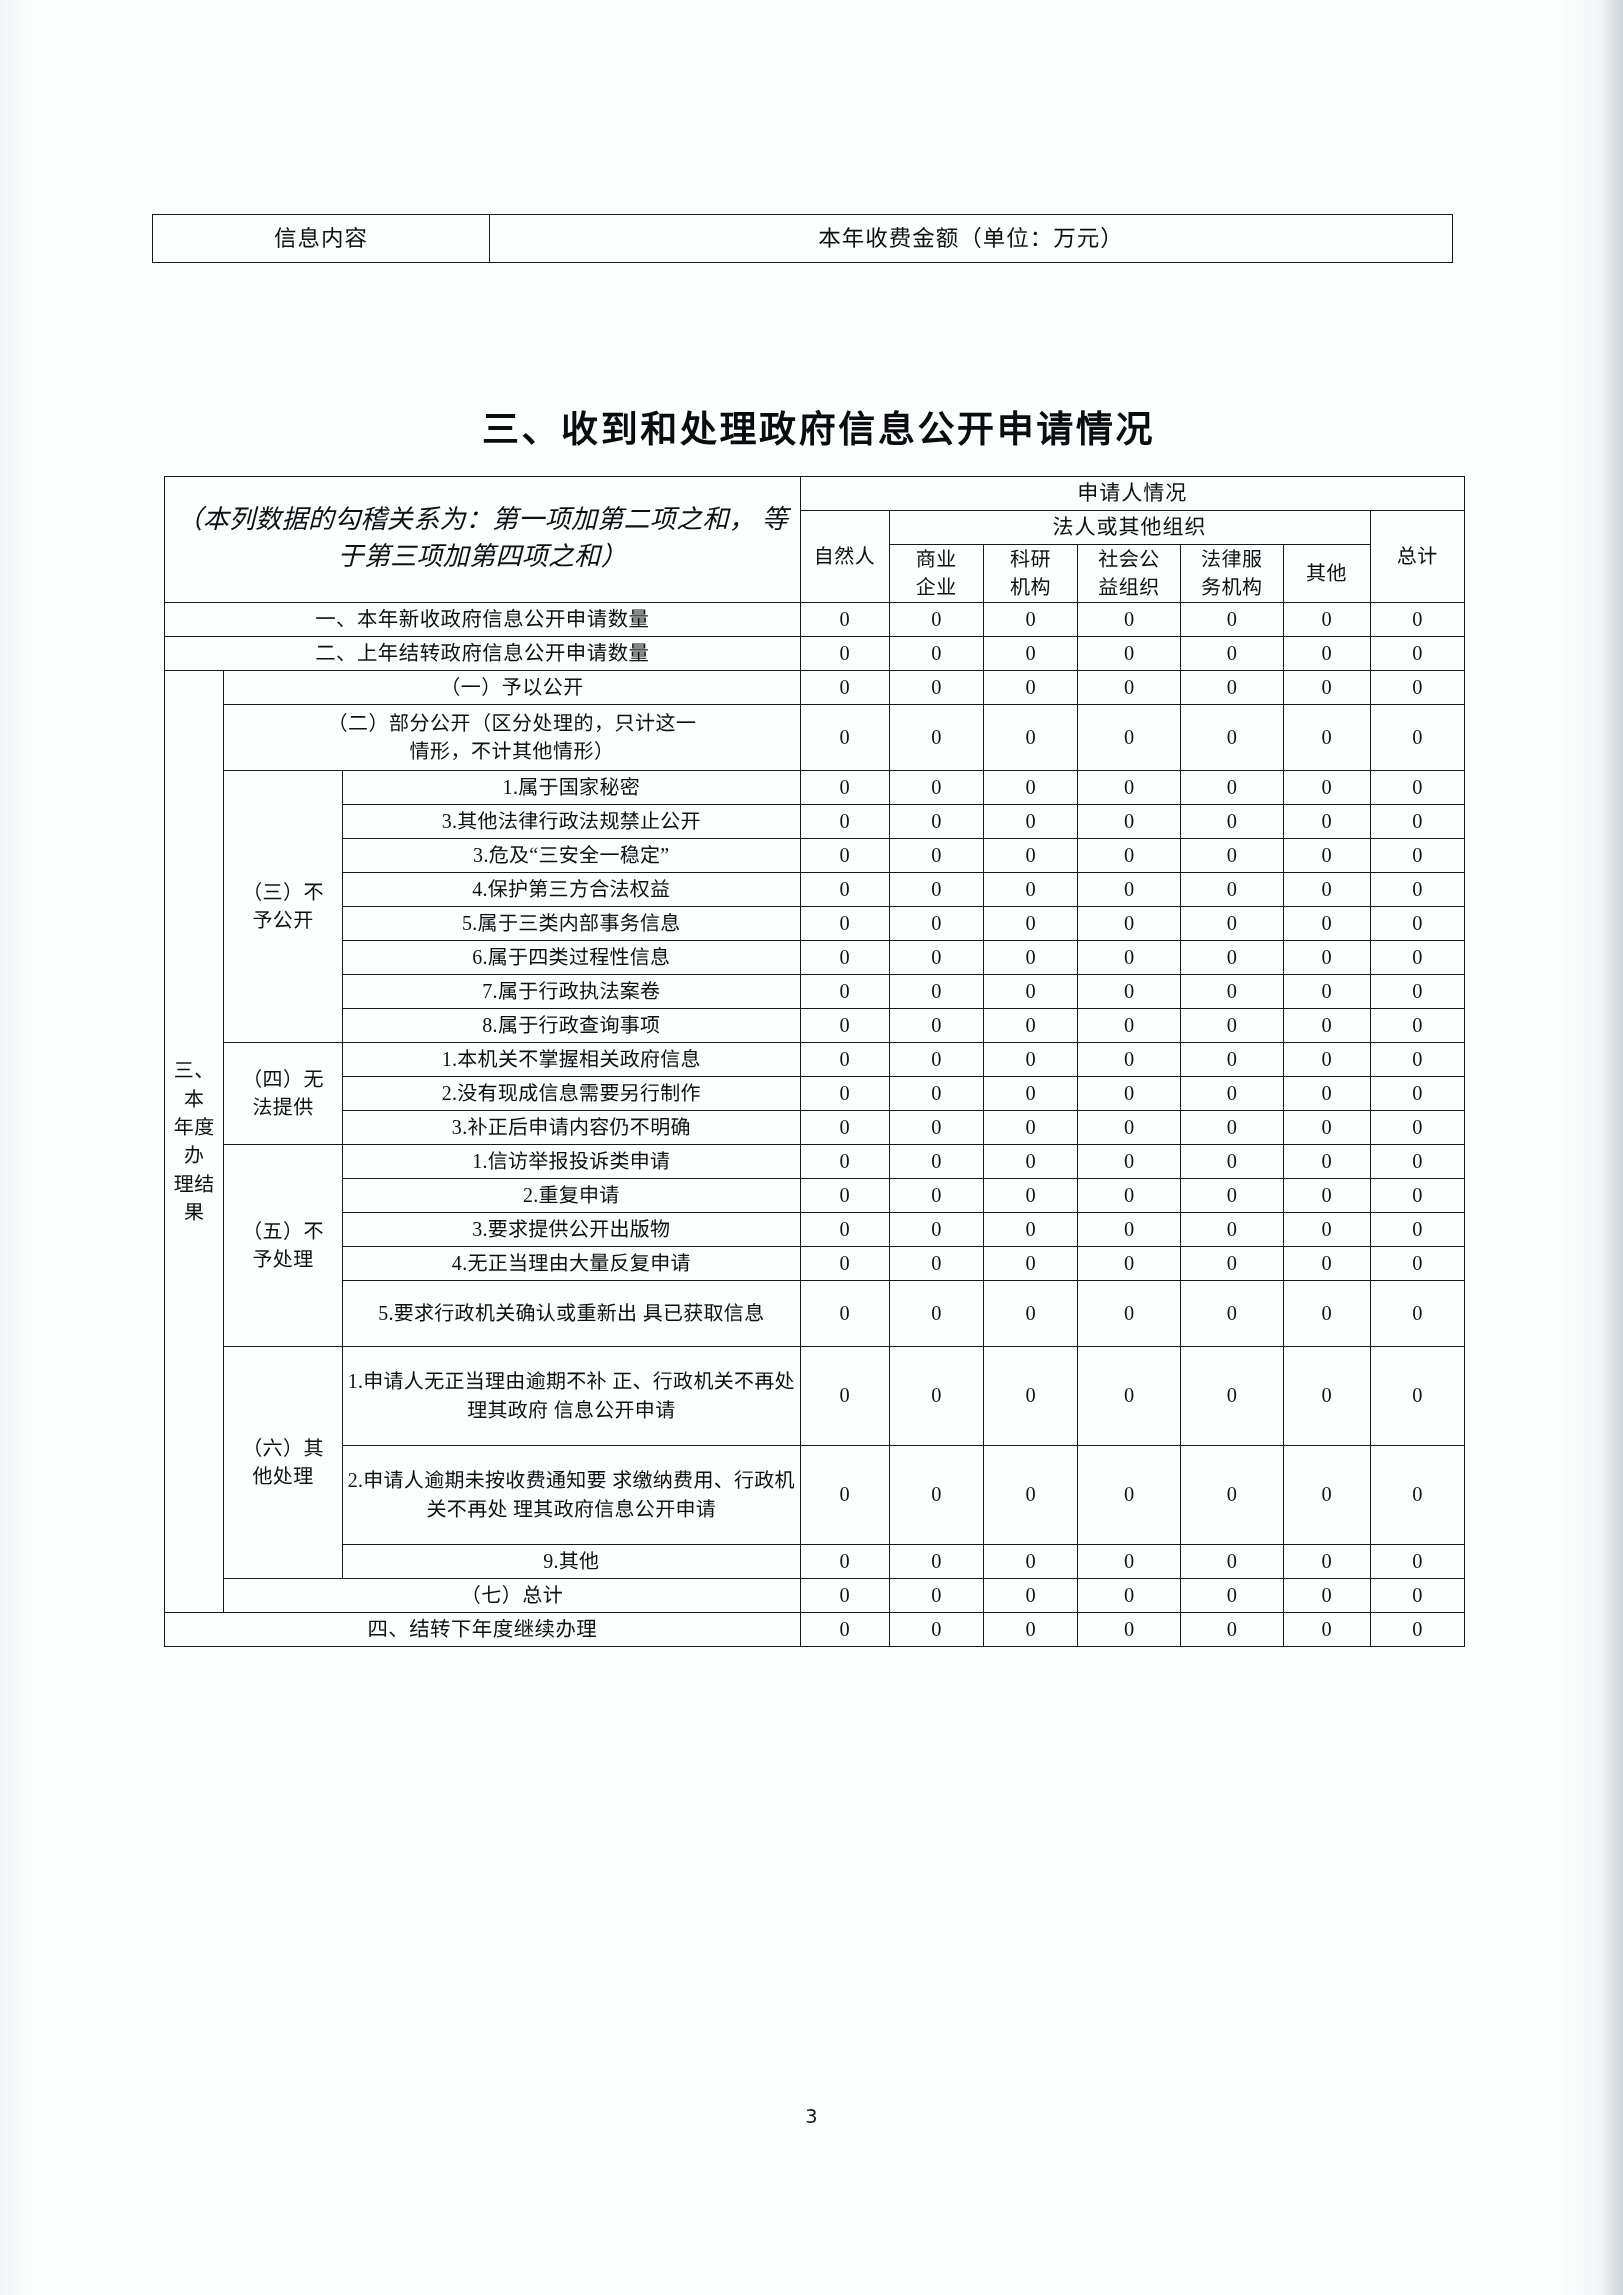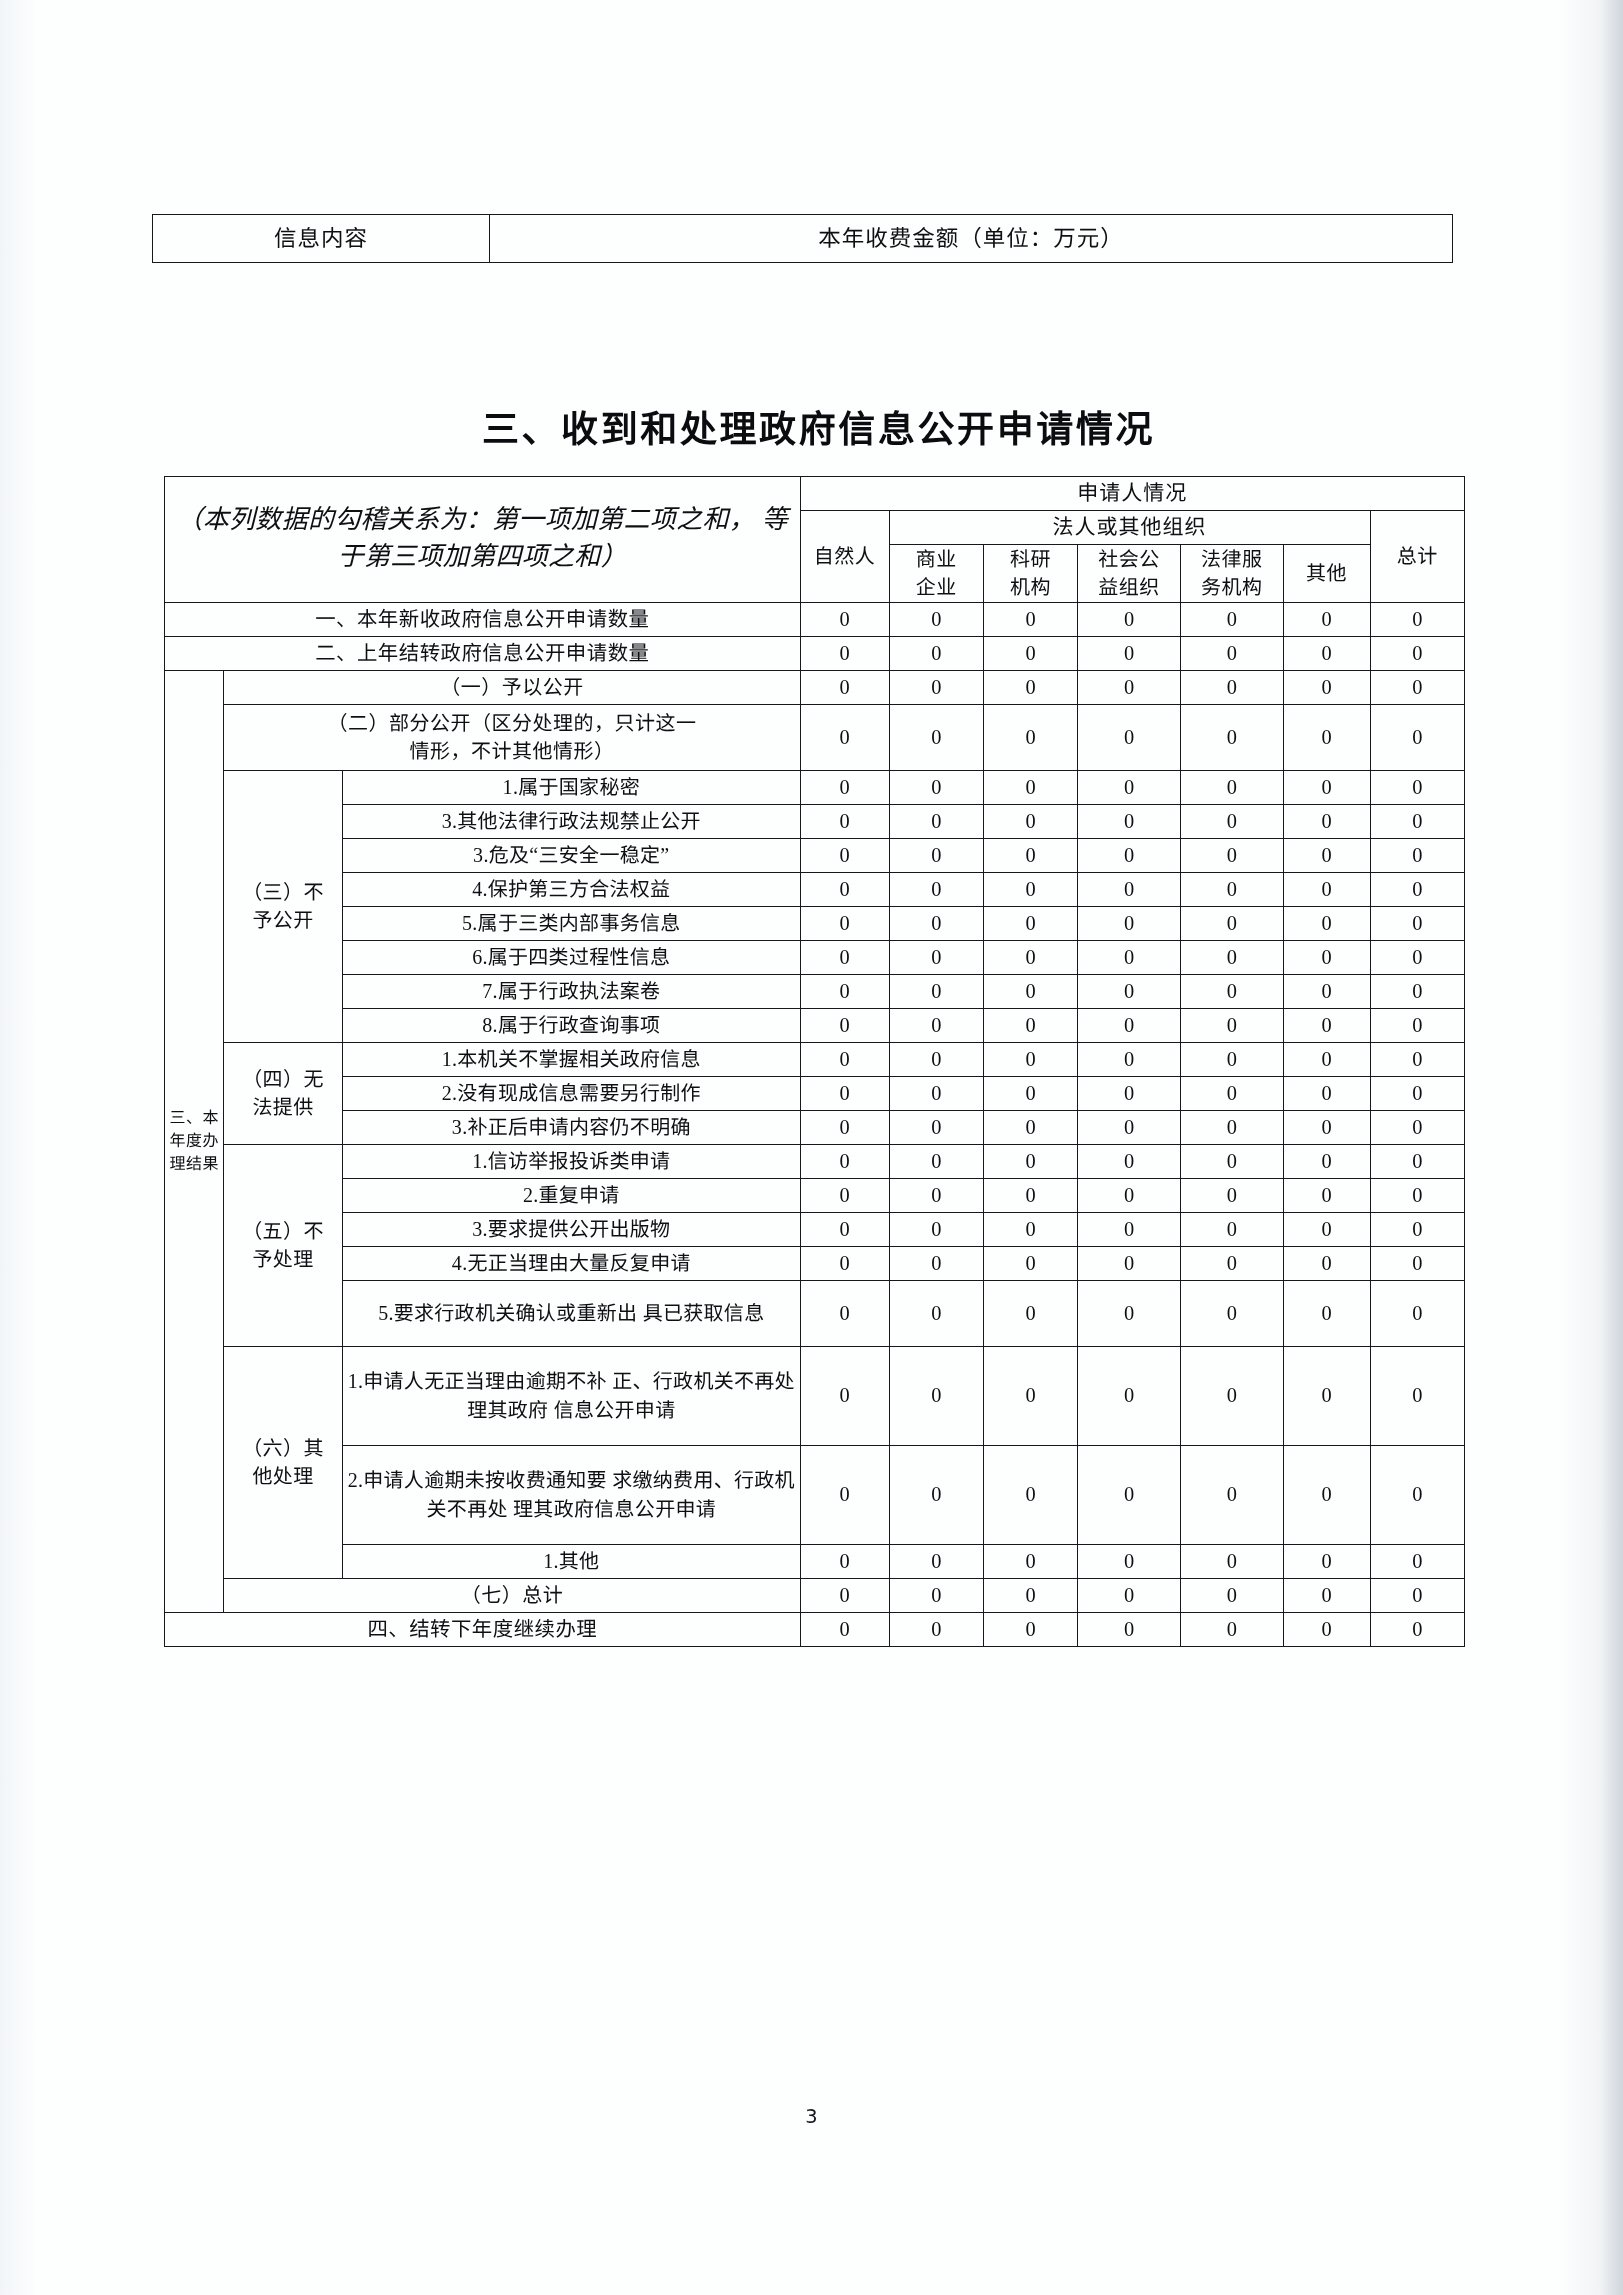--- a/index.html
+++ b/index.html
@@ -160,21 +160,21 @@
     letter-spacing: 0.3px;
     line-height: 1.62;
   }
   .group-label {
     font-size: 20px;
     line-height: 1.55;
     letter-spacing: 0.5px;
   }
   .group-label .w { display: block; font-family: Liberation Serif, serif; }
   .vert-label {
-    font-size: 16px;
+    font-size: 20px;
     line-height: 1.62;
     letter-spacing: 0.5px;
     font-family: Liberation Serif, serif;
   }
   .vert-label .w { display: block; }
 
   .num { font-size: 20.4px; }
 
   
   .page-number {
@@ -534,21 +534,21 @@
           <td class="num">0</td>
           <td class="num">0</td>
           <td class="num">0</td>
           <td class="num">0</td>
           <td class="num">0</td>
           <td class="num">0</td>
           <td class="num">0</td>
         </tr>
 
         <tr>
-          <td class="row-label-3">1.其他</td>
+          <td class="row-label-3">9.其他</td>
           <td class="num">0</td>
           <td class="num">0</td>
           <td class="num">0</td>
           <td class="num">0</td>
           <td class="num">0</td>
           <td class="num">0</td>
           <td class="num">0</td>
         </tr>
 
         <tr>

